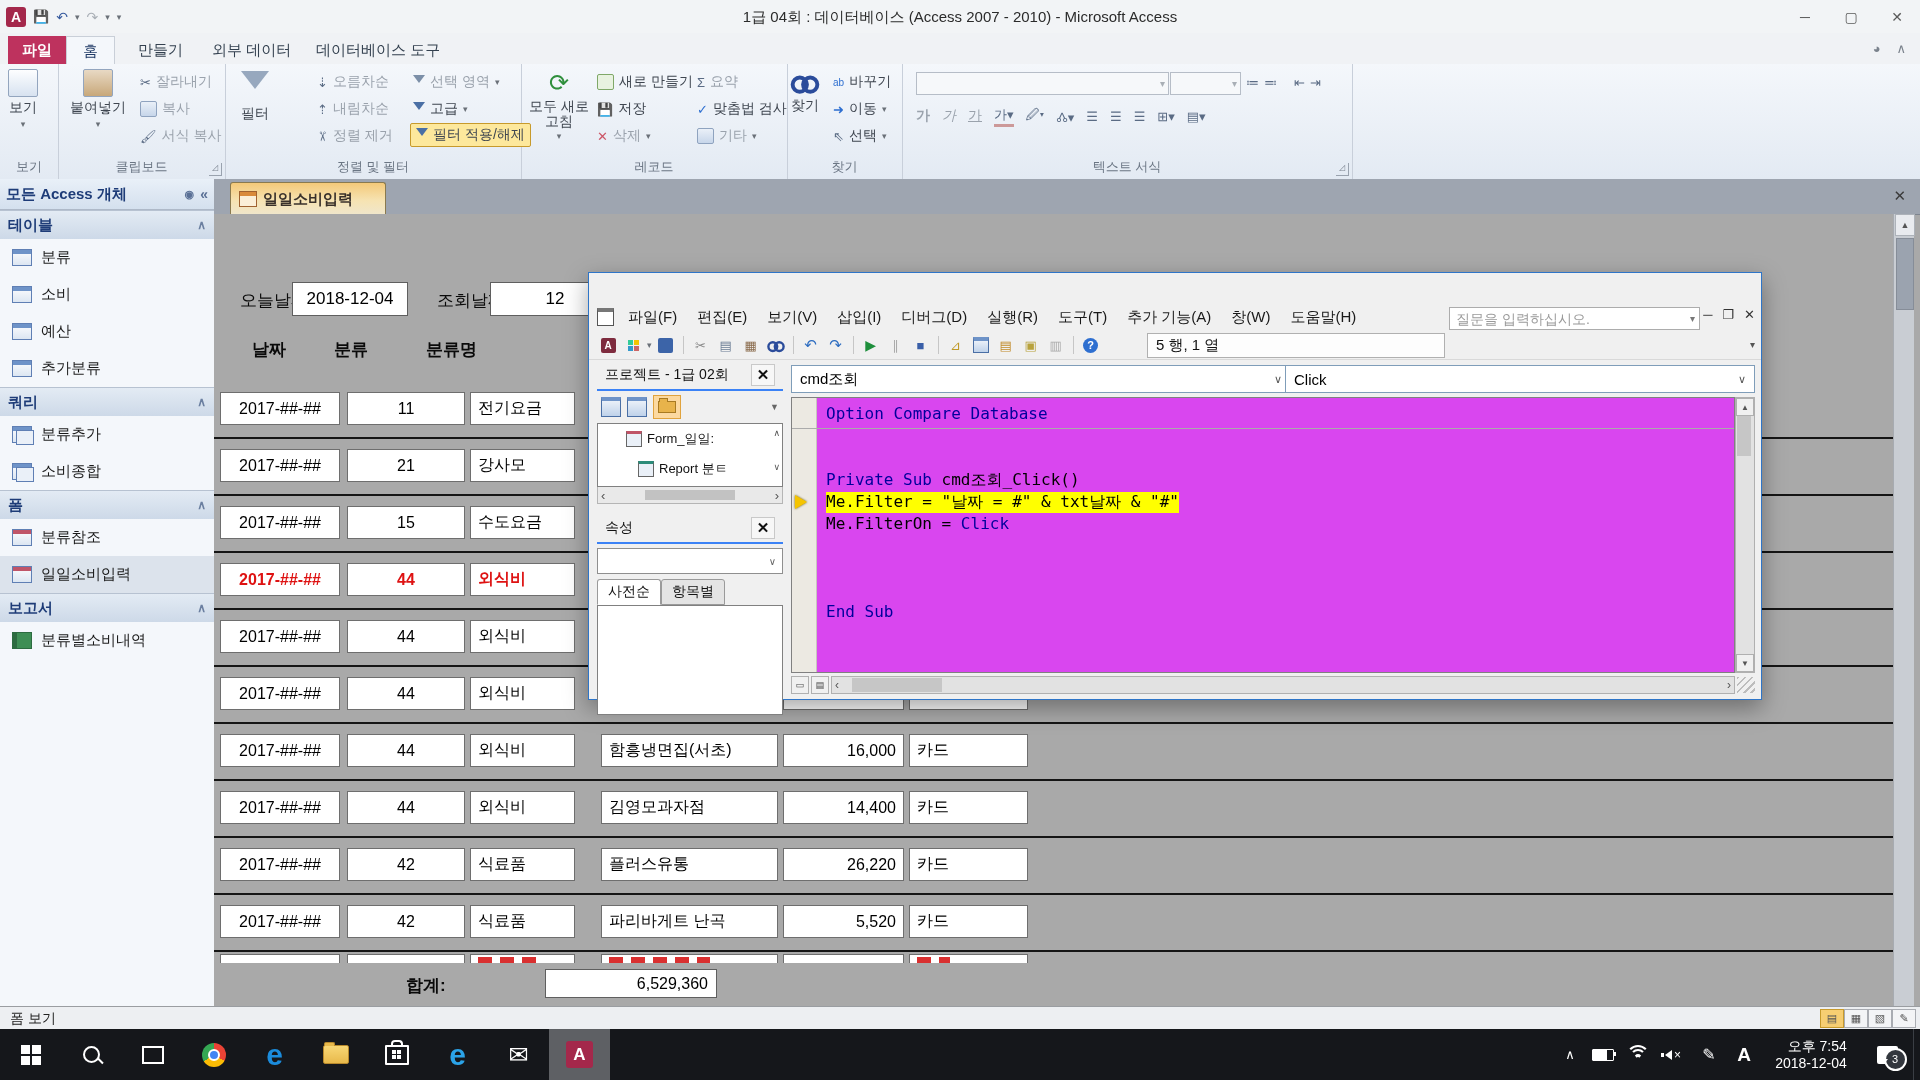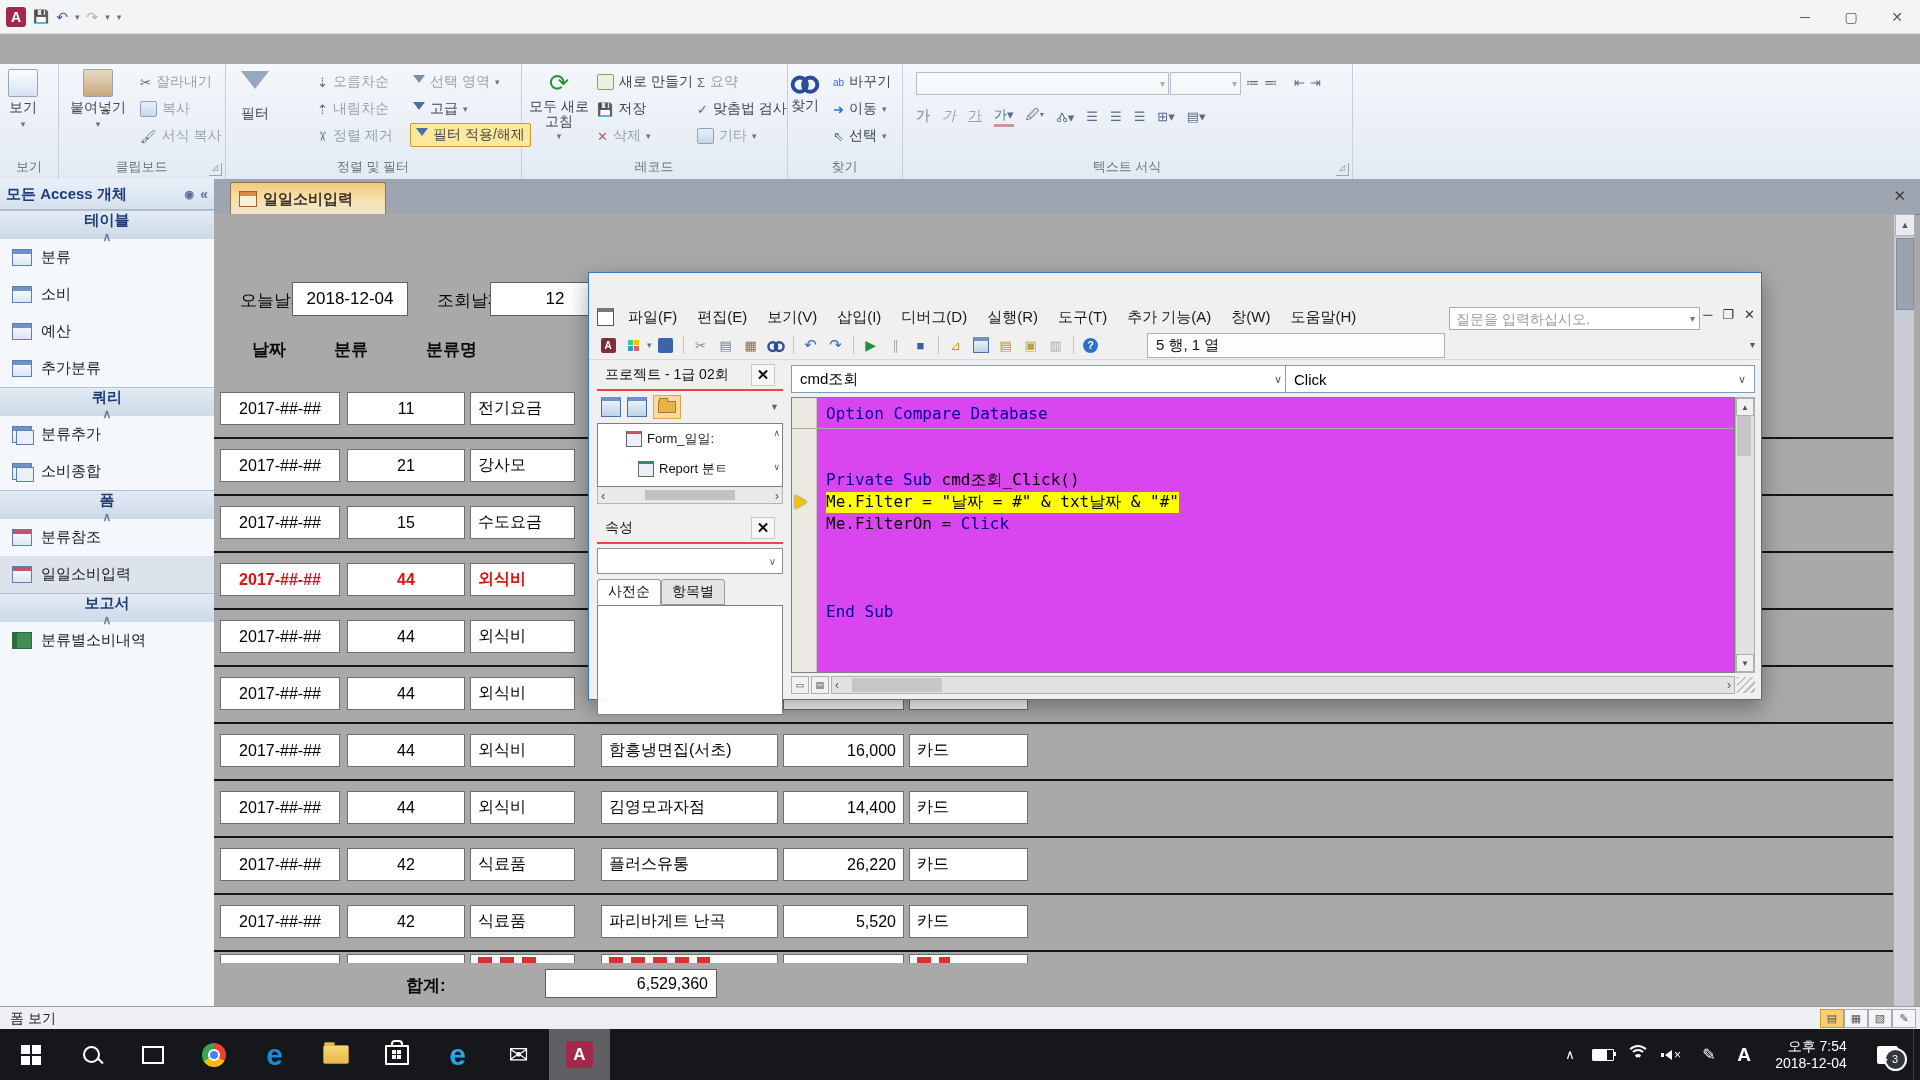--- a/index.html
+++ b/index.html
@@ -40,21 +40,21 @@
   .hl{background:#FDE89C;border:1px solid #C79A2C;border-radius:2px;padding:0 5px;height:22px;}
   .funnel{display:inline-block;width:0;height:0;border:6px solid transparent;border-top:8px solid #7C8FA8;}
   .combo{height:21px;background:#F6F8FA;border:1px solid #B6BDC7;display:flex;align-items:center;justify-content:flex-end;color:#A9AFB6;font-size:10px;padding-right:3px;}
   .binoc{position:relative;display:inline-block;width:22px;height:14px;}
   .binoc::before,.binoc::after{content:"";position:absolute;top:2px;width:8px;height:8px;border:3px solid #2B4C9B;border-radius:50%;}
   .binoc::before{left:0;} .binoc::after{right:0;}
 
   
   .nav{position:absolute;left:0;top:179px;width:214px;bottom:51px;background:#F4F7FB;border-right:1px solid #9AA1AB;}
   .nav-head{height:30px;background:linear-gradient(#E9F0F8,#D4E0EE);border-bottom:1px solid #AEB9C8;display:flex;align-items:center;padding:0 6px;gap:6px;color:#1E3C78;font-size:15px;font-weight:bold;}
-  .nav-ghdr{height:28px;background:linear-gradient(#E3EBF4,#CDD9E8);border-top:1px solid #B7C2D1;display:flex;align-items:center;justify-content:space-between;padding:0 8px;color:#1E3C78;font-size:15px;font-weight:bold;flex-direction:column;}
+  .nav-ghdr{height:28px;background:linear-gradient(#E3EBF4,#CDD9E8);border-top:1px solid #B7C2D1;display:flex;align-items:center;justify-content:space-between;padding:0 8px;color:#1E3C78;font-size:15px;font-weight:bold;}
   .nav-item{height:37px;display:flex;align-items:center;gap:9px;padding-left:12px;font-size:15px;color:#1A1A1A;}
   .nav-item.sel{background:#DCE3EC;}
   .nico{width:18px;height:15px;border:1px solid #5F7FB4;background:linear-gradient(#FDFDFE,#DCE6F2);position:relative;flex:none;}
   .nico::before{content:"";position:absolute;left:0;right:0;top:0;height:4px;background:#6E93C8;}
   .nico.q::after{content:"";position:absolute;left:3px;top:3px;right:-3px;bottom:-3px;border:1px solid #5F7FB4;background:#EAF0F8;}
   .nico.f::before{background:#C05568;}
   .nico.r{background:#3E8E55;border-color:#2C6B40;}
   .nico.r::before{background:#2C6B40;height:100%;width:4px;}
 
   
@@ -100,21 +100,21 @@
   .qwrap{position:absolute;left:860px;top:4px;width:249px;height:21px;background:#fff;border:1px solid #ACACAC;display:flex;align-items:center;}
   .qwrap input{flex:1;border:none;outline:none;font-size:14px;color:#444;padding:0 6px;background:transparent;font-family:"Liberation Sans",sans-serif;}
   .qwrap input::placeholder{color:#9A9A9A;}
   .vmenu-btns{position:absolute;right:6px;top:4px;display:flex;gap:10px;font-size:13px;color:#333;}
   .vtool{position:absolute;left:0;top:58px;right:0;height:28px;background:#F0F0F0;border-bottom:1px solid #D9D9D9;display:flex;align-items:center;padding-left:8px;gap:3px;}
   .ti{width:22px;height:20px;display:flex;align-items:center;justify-content:center;font-size:13px;}
   .tsep{width:1px;height:18px;background:#C6C6C6;margin:0 3px;}
   .tile{width:15px;height:15px;border-radius:2px;display:flex;align-items:center;justify-content:center;color:#fff;font-size:10px;font-weight:bold;}
   .posbox{position:absolute;left:558px;top:2px;width:280px;height:23px;background:#FDFDFD;border:1px solid #B0B0B0;display:flex;align-items:center;padding:0 8px;font-size:15px;color:#111;}
   .vbody{position:absolute;left:0;top:86px;right:0;bottom:0;}
-  .phead{height:28px;display:flex;align-items:center;justify-content:space-between;padding:0 8px;font-size:14px;color:#111;border-bottom:2px solid #ef4444;}
+  .phead{height:28px;display:flex;align-items:center;justify-content:space-between;padding:0 8px;font-size:14px;color:#111;border-bottom:2px solid #3b82f6;}
   .px{font-weight:bold;font-size:15px;color:#111;border:1px solid #C9C9C9;width:22px;height:20px;display:flex;align-items:center;justify-content:center;background:#F7F7F7;}
   .vproj{position:absolute;left:8px;top:2px;width:186px;bottom:4px;}
   .ptool{height:32px;display:flex;align-items:center;gap:6px;padding:0 4px;}
   .pt{width:18px;height:15px;border:1px solid #4A6FA5;background:linear-gradient(#EAF0F8,#BFD2EA);border-top:4px solid #6E93C8;}
   .folderbtn{width:26px;height:22px;background:#FCD9A0;border:1px solid #E0A33E;display:flex;align-items:center;justify-content:center;}
   .folder{width:16px;height:10px;background:#E8B34B;border:1px solid #A87A22;position:relative;}
   .folder::before{content:"";position:absolute;left:0;top:-4px;width:7px;height:3px;background:#E8B34B;border:1px solid #A87A22;border-bottom:none;}
   .ptree{height:62px;background:#fff;border:1px solid #808080;position:relative;font-size:13px;color:#111;overflow:hidden;}
   .titem{position:absolute;left:6px;display:flex;align-items:center;gap:5px;white-space:nowrap;}
   .tico{width:14px;height:12px;border:1px solid #666;background:#EAF0F8;border-top:3px solid #C05568;flex:none;}
@@ -187,27 +187,39 @@
   <div class="titlebar">
     <div class="qat">
       <span class="appico">A</span>
       <span class="qbtn" data-glyph="💾" style="font-size:13px"></span>
       <span class="qbtn" data-glyph="↶"></span>
         <span class="ddc" data-glyph="▾"></span>
       <span class="qbtn gray" data-glyph="↷"></span>
         <span class="ddc" data-glyph="▾"></span>
       <span class="ddc" data-glyph="▾"></span>
     </div>
+    <div class="app-title">1급 04회 : 데이터베이스 (Access 2007 - 2010)  -  Microsoft Access</div>
     <div class="winbtns">
       <div class="wb" data-glyph="─"></div>
       <div class="wb" data-glyph="▢"></div>
       <div class="wb" data-glyph="✕"></div>
     </div>
   </div>
 
+  <div class="tabrow">
+    <div class="filetab">파일</div>
+    <div class="rtab active" style="left:66px">홈</div>
+    <div class="rtab" style="left:122px">만들기</div>
+    <div class="rtab" style="left:196px">외부 데이터</div>
+    <div class="rtab" style="left:300px">데이터베이스 도구</div>
+    <div class="tabrow-right">
+      <span data-glyph="◕"></span>
+      <span data-glyph="∧"></span>
+    </div>
+  </div>
 
   <div class="ribbon">
 
     <div class="grp" style="left:0;width:58px">
       <div class="bigbtn" style="left:8px">
         <span class="bico"></span>
         <span>보기</span>
         <span class="ddc" data-glyph="▾"></span>
       </div>
       <div class="glabel">보기</div>

